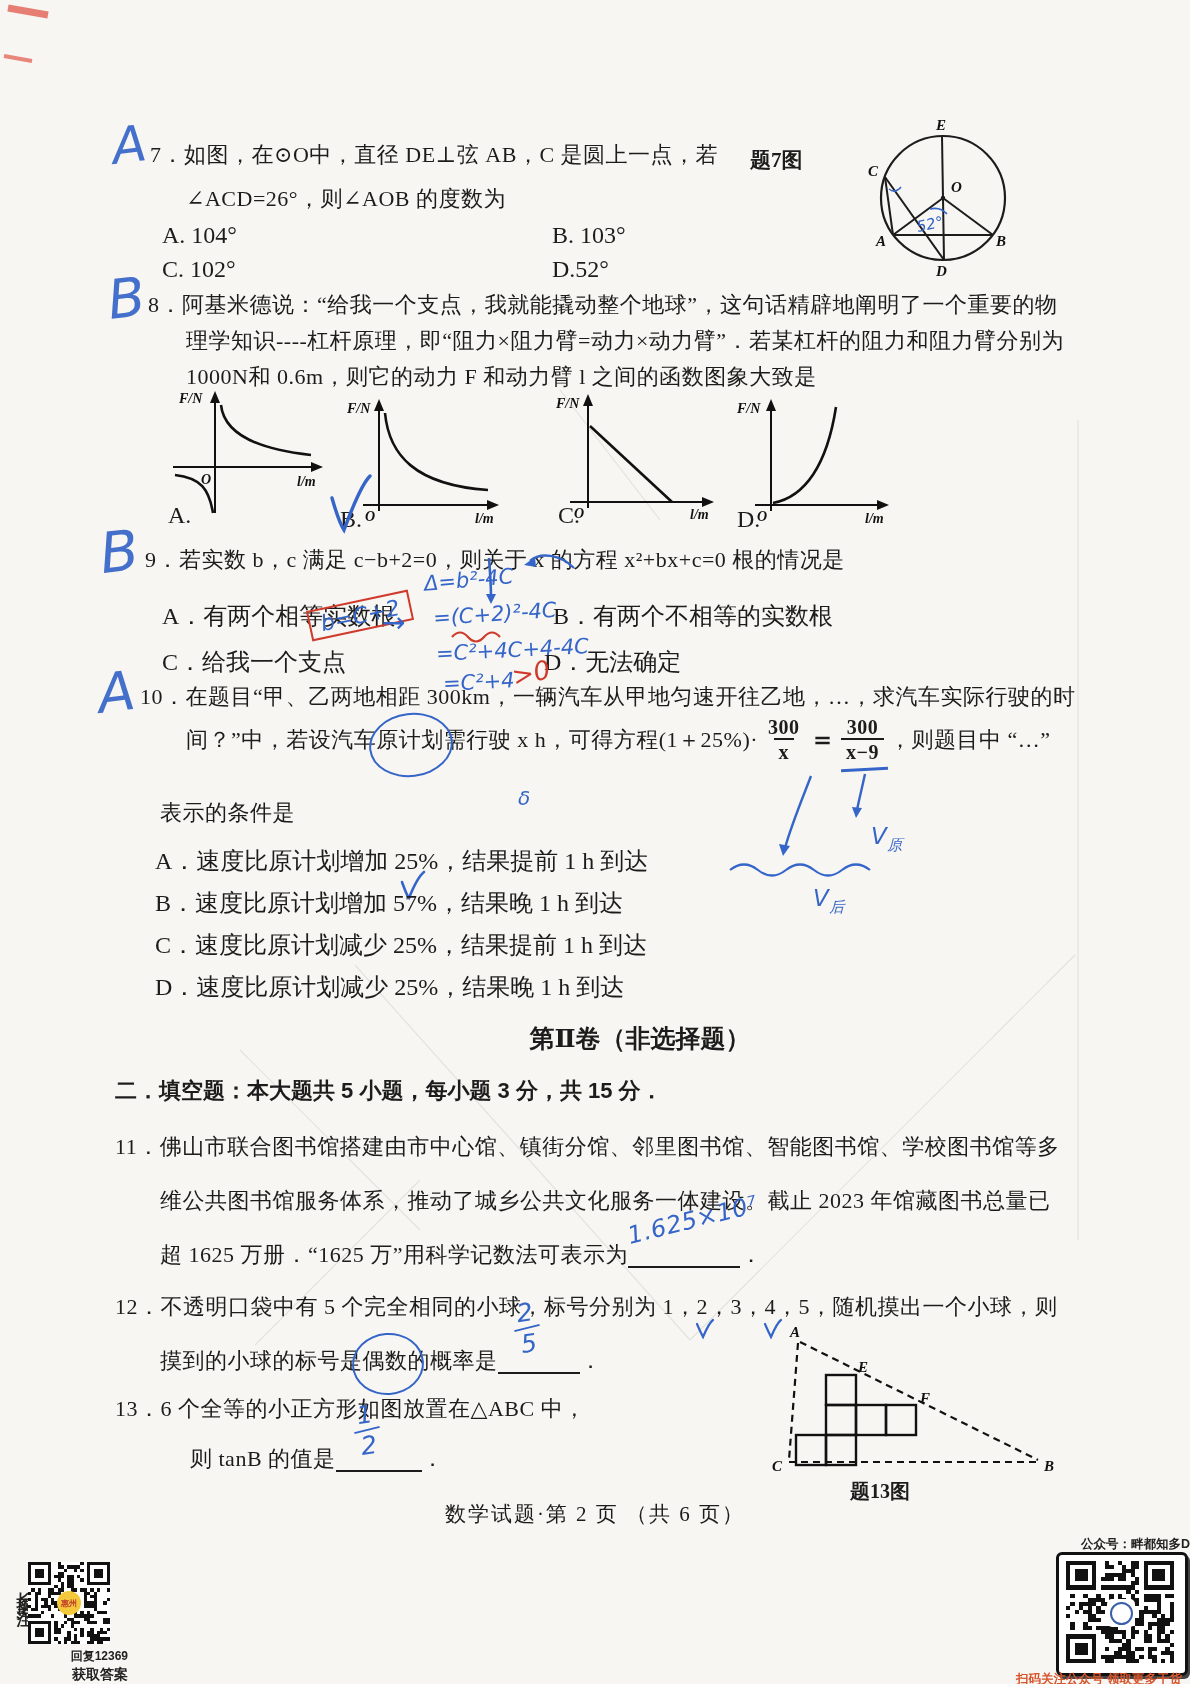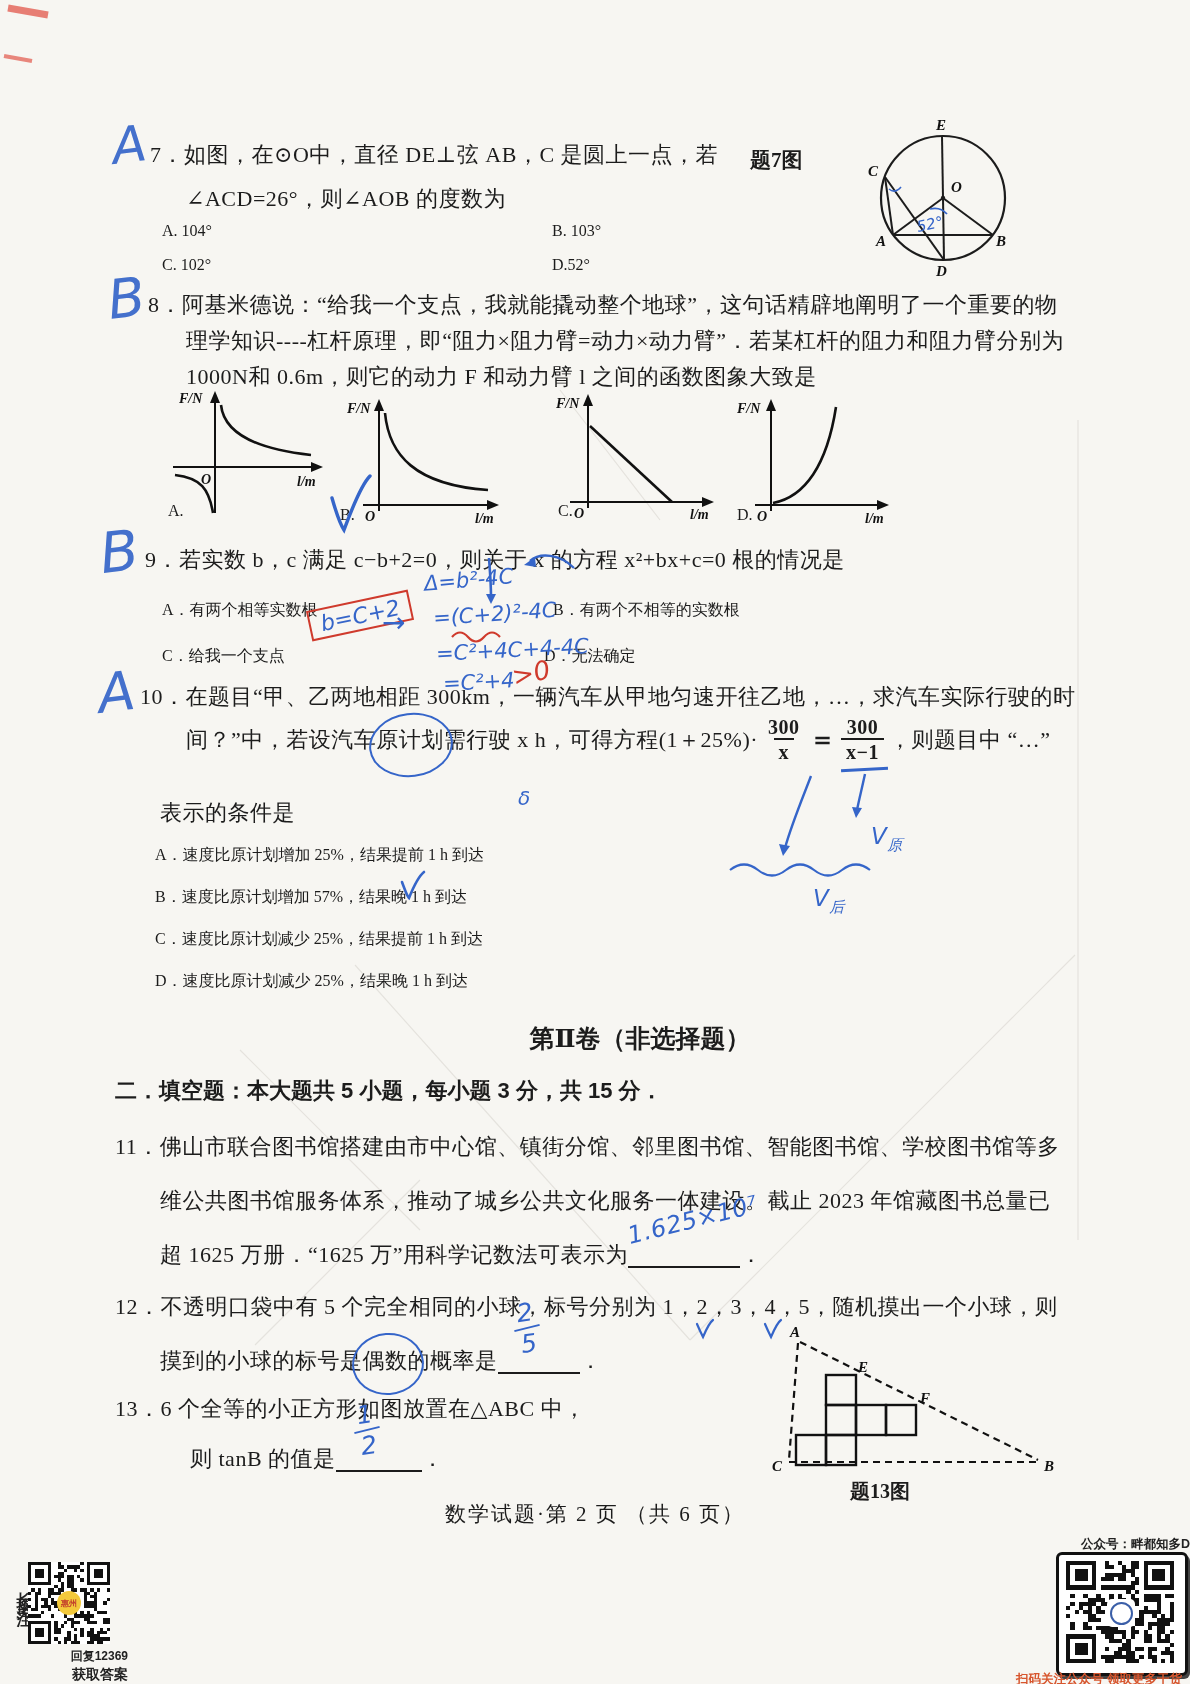--- a/index.html
+++ b/index.html
@@ -1,20 +1,20 @@
 <!DOCTYPE html>
 <html><head>
 <meta charset="utf-8">
 <style>
   html,body{margin:0;padding:0;background:#e8e6e1;}
   .page{position:relative;width:1190px;height:1684px;background:#f7f6f2;overflow:hidden;
         font-family:"Liberation Serif","DejaVu Serif",serif;color:#1c1c1c;}
   .abs{position:absolute;}
   .stem{font-size:22px;letter-spacing:.5px;white-space:nowrap;}
-  .opt{font-size:16px;white-space:nowrap;}
+  .opt{font-size:24px;white-space:nowrap;}
   .bold{font-weight:bold;}
   .center{text-align:center;}
   .hw{font-family:"DejaVu Sans",sans-serif;font-style:italic;color:#3565c9;}
   .hw-red{font-family:"DejaVu Sans",sans-serif;font-style:italic;color:#cf3a2c;}
   .marker{font-size:52px;transform:rotate(-7deg);opacity:.92;line-height:1;}
   .hwline{font-size:21px;white-space:nowrap;}
   .flexline{display:flex;align-items:center;white-space:nowrap;position:absolute;}
   .blank{display:inline-block;border-bottom:2.4px solid #1c1c1c;height:24px;position:relative;}
   .pfrac{display:inline-flex;flex-direction:column;align-items:center;font-weight:bold;
          font-size:20px;line-height:1.1;margin:0 5px;position:relative;}
@@ -187,21 +187,21 @@
       <svg class="abs" style="left:-38px;top:58px;width:200px;height:145px">
         <path d="M86,2 C76,28 66,52 60,74" fill="none" stroke="#3565c9" stroke-width="2.4"></path>
         <polygon points="58,82 54,70 65,72" fill="#3565c9"></polygon>
         <path d="M5,96 q14,-11 28,0 t28,0 t28,0 t28,0 t28,0" fill="none" stroke="#3565c9" stroke-width="2.2"></path>
         <text x="88" y="132" style="font:italic 23px 'DejaVu Sans',sans-serif" fill="#3565c9"><tspan>V</tspan><tspan dy="6" font-size="15">后</tspan></text>
       </svg>
     </span>
     <span class="bold" style="font-size:26px">＝</span>
     <span class="pfrac">
       <span class="num">300</span>
-      <span class="den">x−1</span>
+      <span class="den">x−9</span>
       <span class="abs" style="left:0;right:-4px;bottom:-7px;height:2.5px;background:#3565c9;transform:rotate(-3deg)"></span>
       <svg class="abs" style="left:4px;top:56px;width:120px;height:92px">
         <path d="M20,2 C17,16 14,28 12,38" fill="none" stroke="#3565c9" stroke-width="2.4"></path>
         <polygon points="11,46 7,35 17,36" fill="#3565c9"></polygon>
         <text x="26" y="72" style="font:italic 23px 'DejaVu Sans',sans-serif" fill="#3565c9"><tspan>V</tspan><tspan dy="6" font-size="15">原</tspan></text>
       </svg>
     </span>
     <span>，则题目中 “…”</span>
   </div>
 

